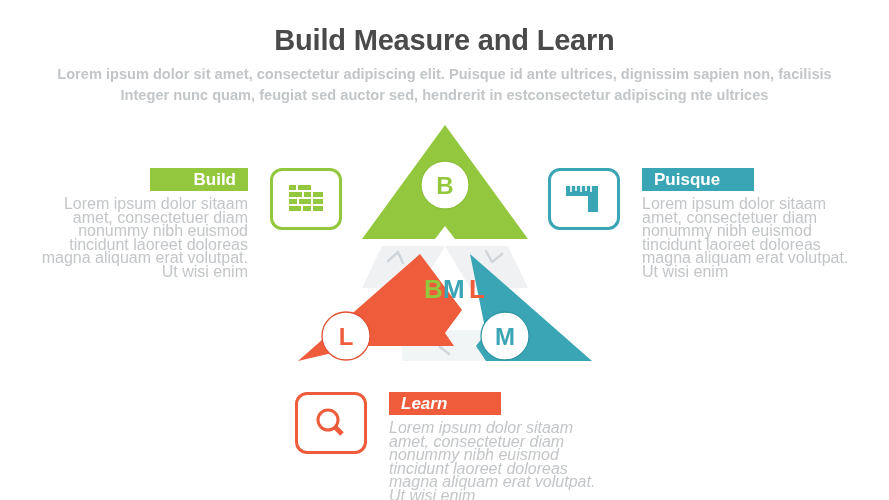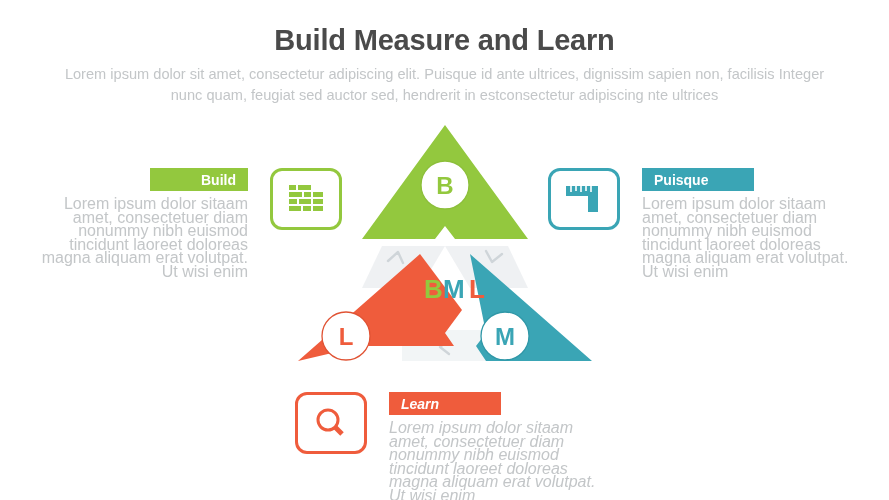--- a/index.html
+++ b/index.html
@@ -15,21 +15,21 @@
   .title {
     position: absolute; top: 24px; left: 0; width: 889px;
     text-align: center;
     font-size: 29px; font-weight: bold; color: #4a4a4a;
     letter-spacing: -0.2px;
   }
   .subtitle {
     position: absolute; top: 64px; left: 50px; width: 789px;
     text-align: center;
     font-size: 14.6px; line-height: 21px; color: #c3c6c8;
-    font-weight: normal;
+    font-weight: bold;
   }
 
   
   .diagram { position: absolute; left: 290px; top: 118px; width: 310px; height: 255px; }
   .diagram svg { display:block; }
 
   
   .block { position: absolute; }
 
   .icon-box {
@@ -40,21 +40,21 @@
     display: flex; align-items: center; justify-content: center;
   }
   .icon-box.green { border-color: #93c83e; }
   .icon-box.teal  { border-color: #3aa5b5; }
   .icon-box.red   { border-color: #ef5c3c; }
 
   .label-bar {
     height: 23px;
     display: flex; align-items: center;
     padding: 0 12px;
-    color: #ffffff; font-size: 14px; font-weight: bold;
+    color: #ffffff; font-size: 17px; font-weight: bold;
   }
   .label-bar.green { background: #93c83e; justify-content: flex-end; }
   .label-bar.teal  { background: #3aa5b5; justify-content: flex-start; }
   .label-bar.red   { background: #ef5c3c; justify-content: flex-start; }
 
   .desc {
     font-size: 16px; line-height: 13.5px; color: #c3c6c8;
     width: 218px;
   }
   .desc.right { text-align: right; }

